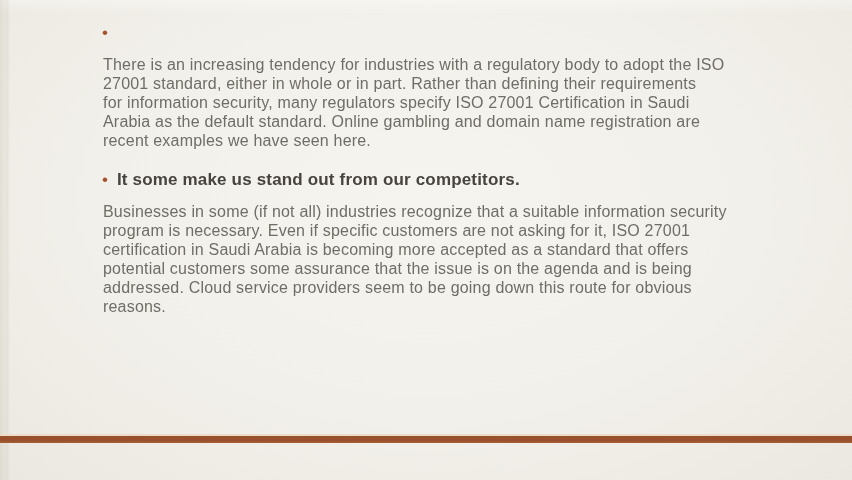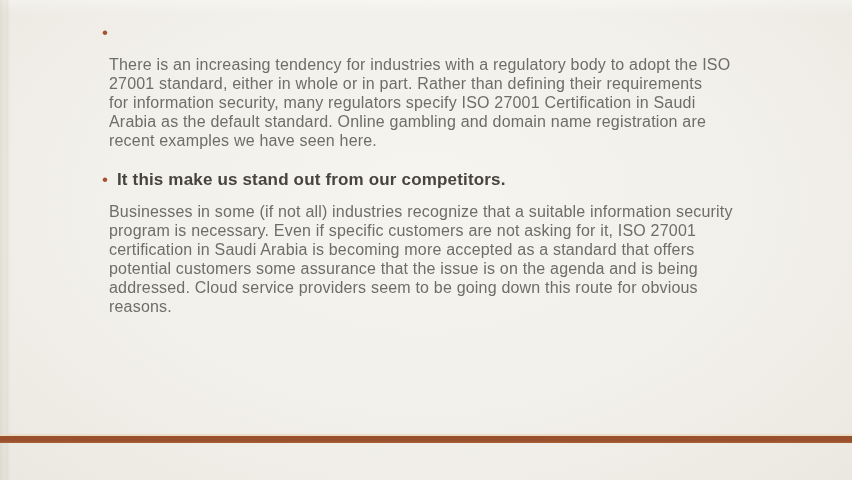--- a/index.html
+++ b/index.html
@@ -40,21 +40,21 @@
     flex: 0 0 auto;
   }
   .bullet-heading {
     color: var(--heading-text, #474440);
     font-size: 17px;
     line-height: 19px;
     font-weight: bold;
     letter-spacing: 0.01em;
   }
   .para {
-    margin: 13px 0 20px 10px;
+    margin: 13px 0 20px 4px;
     color: var(--body-text, #6f6d67);
     font-size: 16px;
     line-height: 19px;
     letter-spacing: 0.012em;
     white-space: pre-line; 
     max-width: 745px;
   }
   .divider {
     position: absolute;
     left: 0;
@@ -84,21 +84,21 @@
       <p class="para">There is an increasing tendency for industries with a regulatory body to adopt the ISO
 27001 standard, either in whole or in part. Rather than defining their requirements
 for information security, many regulators specify ISO 27001 Certification in Saudi
 Arabia as the default standard. Online gambling and domain name registration are
 recent examples we have seen here.</p>
     </div>
 
     <div class="bullet-item">
       <div class="bullet-row">
         <span class="bullet-dot">•</span>
-        <span class="bullet-heading">It this make us stand out from our competitors.</span>
+        <span class="bullet-heading">It some make us stand out from our competitors.</span>
       </div>
       <p class="para">Businesses in some (if not all) industries recognize that a suitable information security
 program is necessary. Even if specific customers are not asking for it, ISO 27001
 certification in Saudi Arabia is becoming more accepted as a standard that offers
 potential customers some assurance that the issue is on the agenda and is being
 addressed. Cloud service providers seem to be going down this route for obvious
 reasons.</p>
     </div>
 
   </div>

